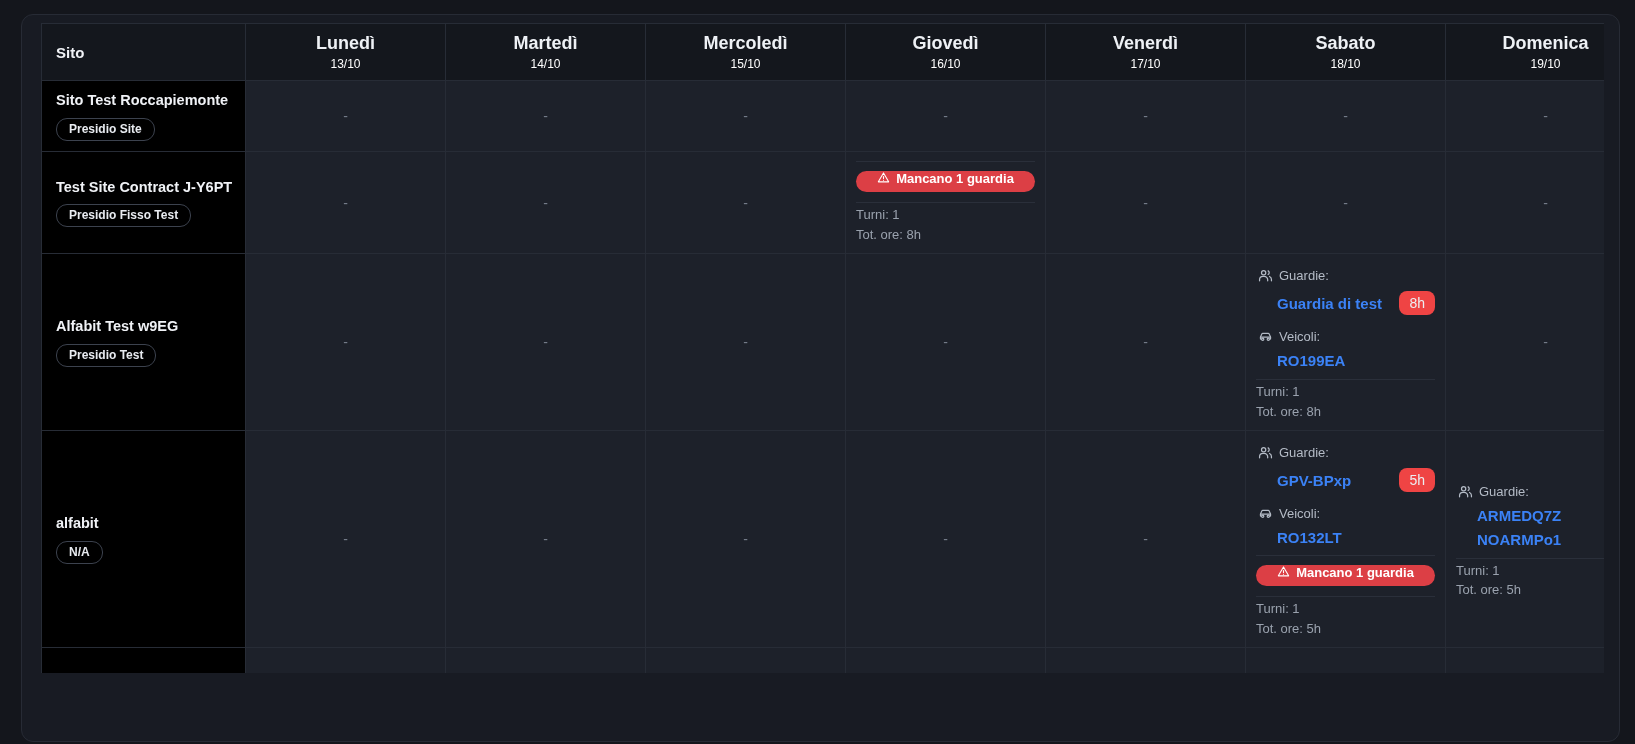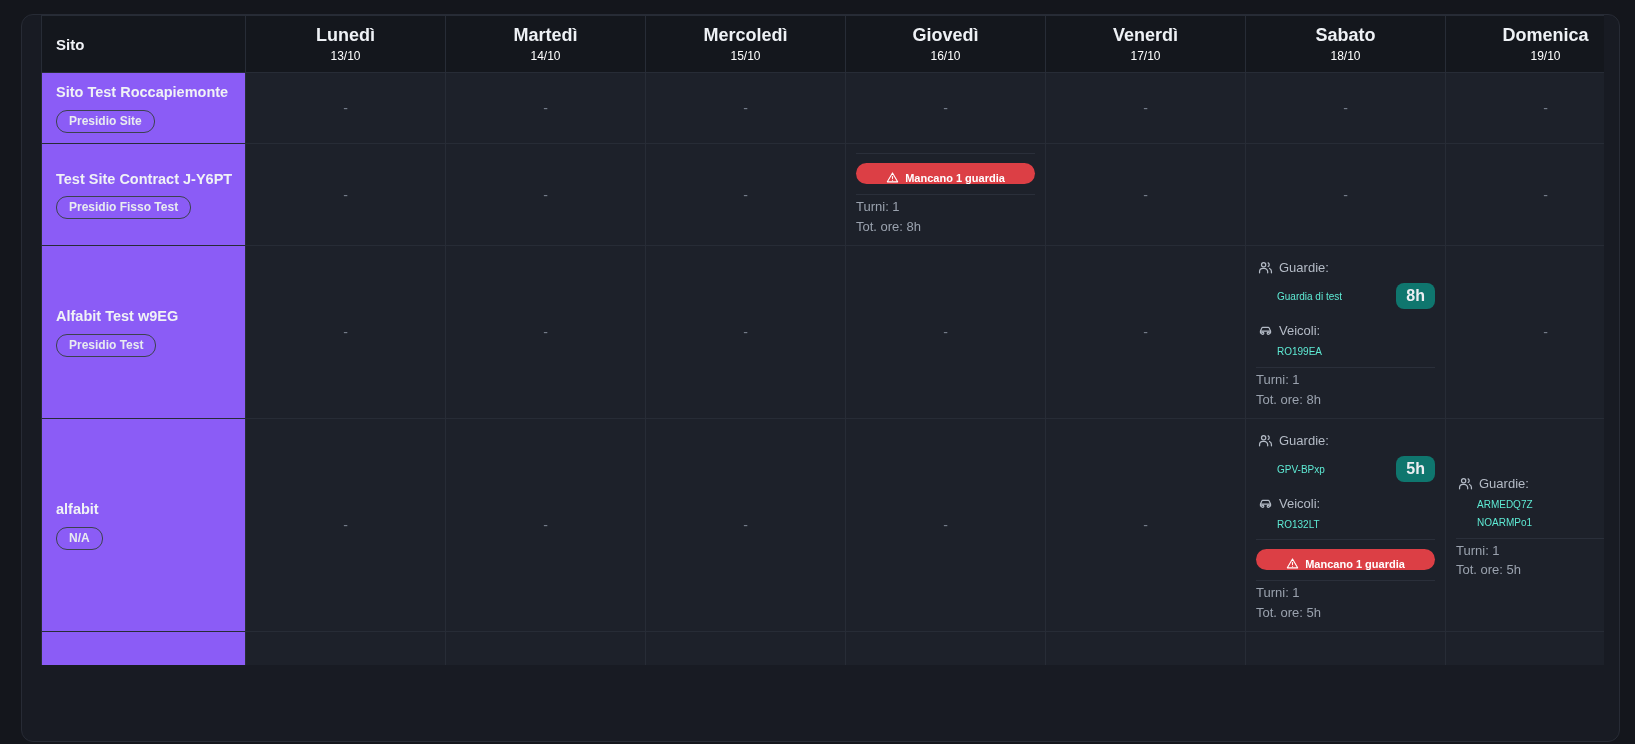--- a/index.html
+++ b/index.html
@@ -26,21 +26,21 @@
   }
   .card-header h1 {
     font-size: 22px;
     font-weight: bold;
     letter-spacing: -0.2px;
     color: #f4f6f9;
     line-height: 28px;
   }
   .cal-icon { width: 21px; height: 21px; color: #e8eaee; flex: 0 0 auto; }
   .table-wrap {
-    margin: 0 15px 0 19px;
+    margin: 8px 15px 0 19px;
     height: 650px;
     overflow: hidden;
   }
   table {
     border-collapse: collapse;
     table-layout: fixed;
     width: 1604px;
   }
   col.site-col { width: 204px; }
   col.day-col  { width: 200px; }
@@ -53,21 +53,21 @@
   th.site-h {
     text-align: left;
     padding-left: 14px;
     font-size: 15px;
     font-weight: bold;
     color: #f0f2f6;
   }
   .day-name { font-size: 18px; font-weight: bold; color: #eef1f5; display: block; text-align: center; }
   .day-date { font-size: 12px; font-weight: normal; color: #ffffff; display: block; text-align: center; margin-top: 3px; }
   td.site-cell {
-    background: #8b5cf6;
+    background: #000000;
     vertical-align: middle;
     padding: 10px 12px 10px 14px;
   }
   .site-name { font-size: 14.5px; font-weight: 600; color: #f0f2f6; line-height: 1.35; }
   .site-type {
     display: inline-block;
     margin-top: 7px;
     font-size: 12px;
     font-weight: bold;
     color: #e8ebf0;
@@ -83,38 +83,38 @@
   }
   .dash { display: block; text-align: center; color: #737b88; font-size: 14px; }
   .cell-content { display: flex; flex-direction: column; }
   .sect { padding: 3px 0 7px; }
   .lbl-row { display: flex; align-items: center; gap: 6px; color: #b4bbc6; font-size: 13px; padding: 2px 0 3px 2px; }
   .lbl-icon { width: 15px; height: 15px; color: #b4bbc6; flex: 0 0 auto; }
   .name-row {
     display: flex; align-items: center; justify-content: space-between;
     padding: 5px 0 2px 21px;
   }
-  .g-name { font-size: 10px; font-weight: 400; color: #5eead4; }
+  .g-name { font-size: 15px; font-weight: 700; color: #3b82f6; }
   .hour-badge {
-    background: #0f766e;
+    background: #ef4444;
     color: #eceef2;
-    font-size: 16px;
-    font-weight: bold;
+    font-size: 14px;
+    font-weight: normal;
     border-radius: 8px;
     padding: 4px 10px;
   }
   .warn-sect { border-top: 1px solid #2a2f3a; padding: 9px 0; }
   .warn-pill {
-    display: flex; align-items: flex-end; justify-content: center; gap: 6px;
+    display: flex; align-items: flex-start; justify-content: center; gap: 6px;
     width: 100%;
     height: 21px;
     background: #dc3f45;
     border-radius: 11px;
     color: #ffffff;
-    font-size: 11px;
+    font-size: 13px;
     font-weight: bold;
   }
   .warn-icon { width: 13px; height: 13px; color: #ffffff; flex: 0 0 auto; }
   .summary { border-top: 1px solid #2a2f3a; padding-top: 2px; margin-top: 1px; }
   .summary div { font-size: 13px; color: #9aa2ae; line-height: 1.5; }
 </style>
 </head>
 <body>
 
 <div class="card">

